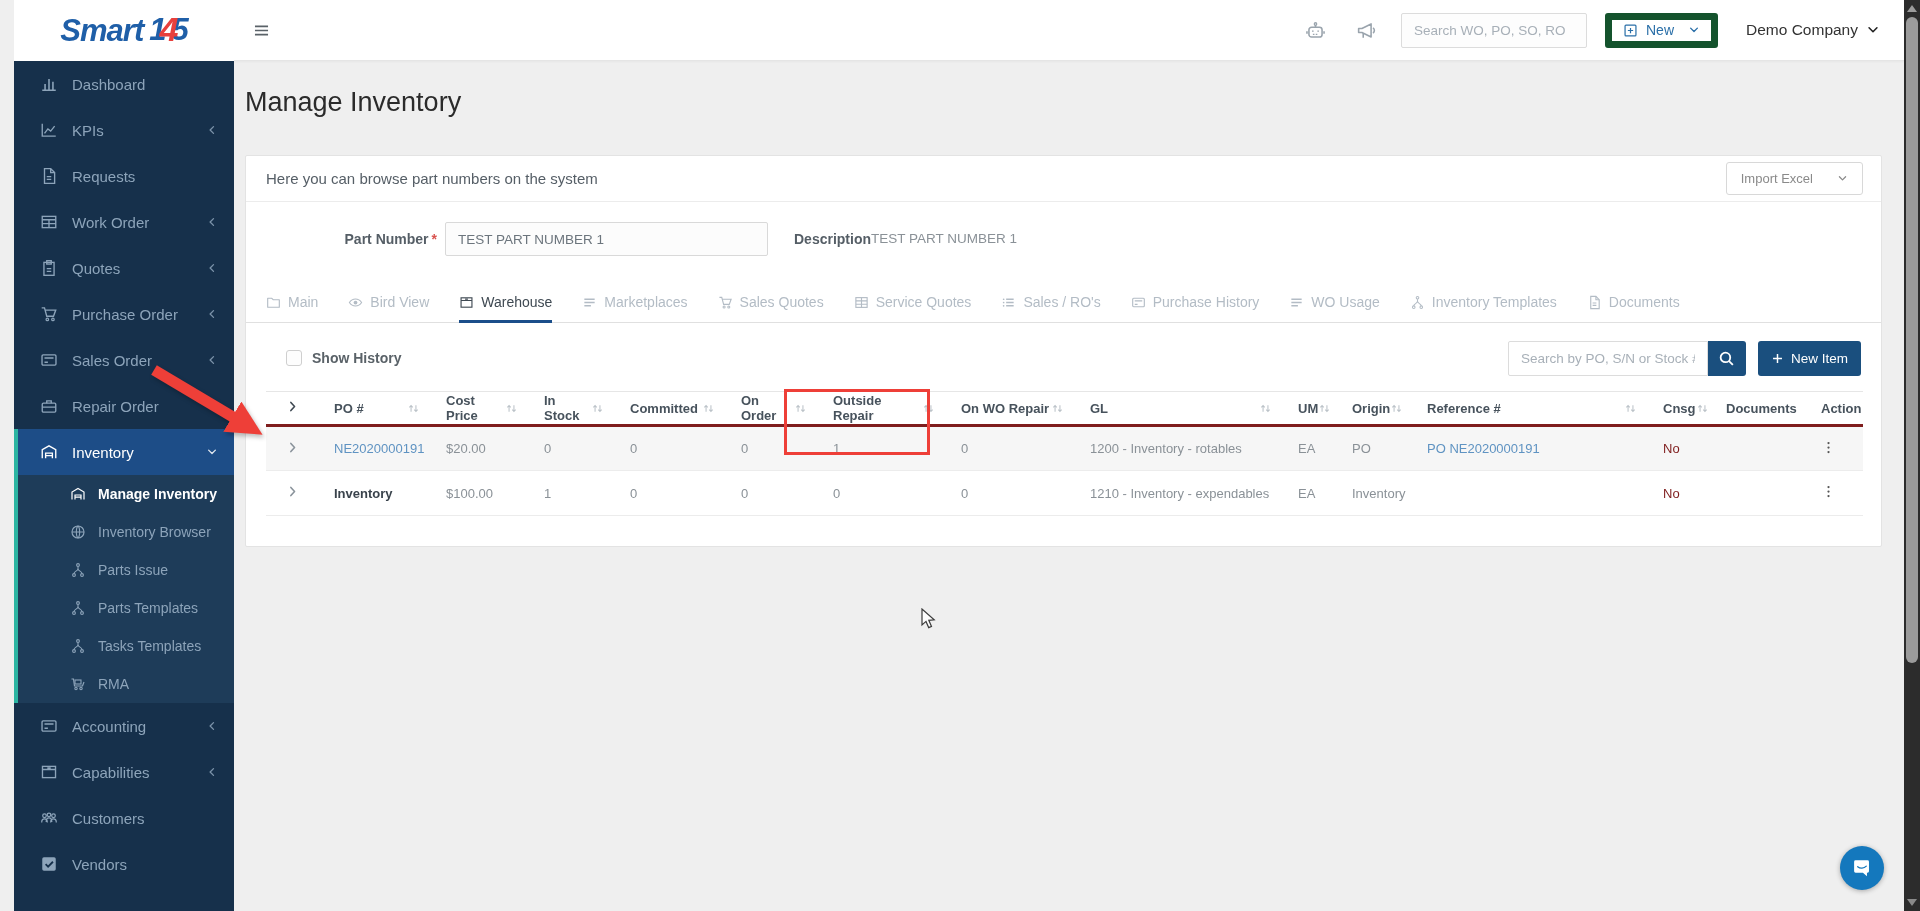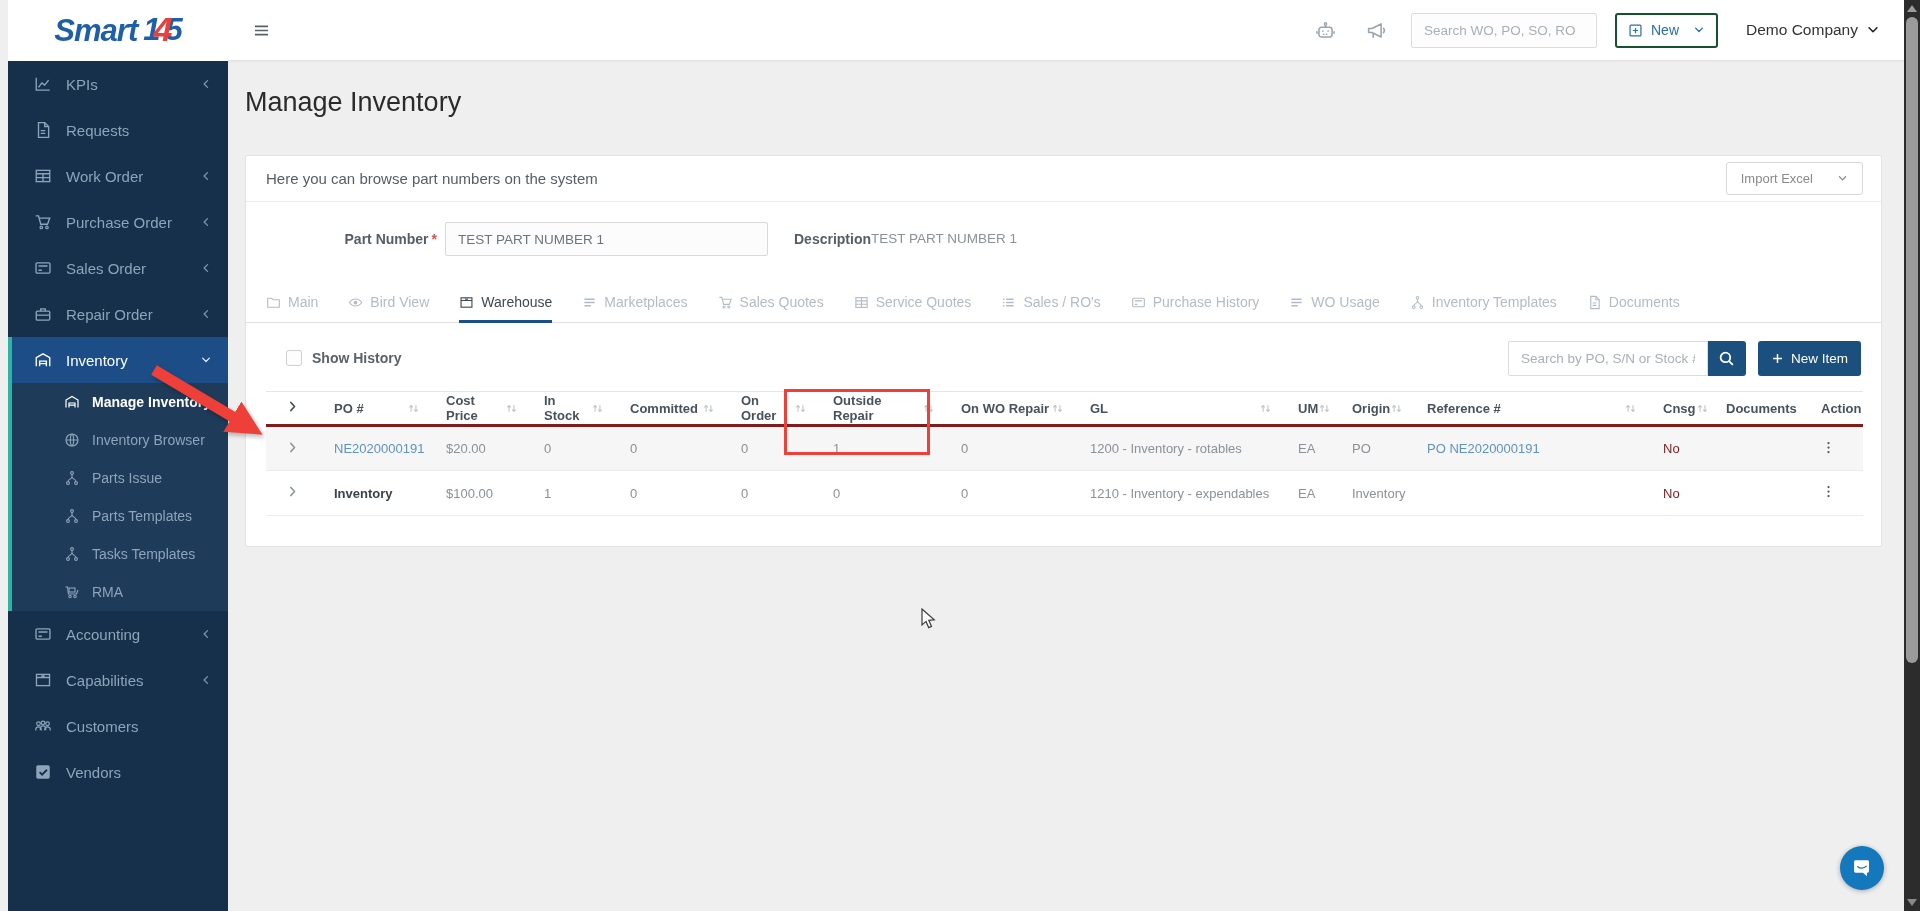--- a/index.html
+++ b/index.html
@@ -1,20 +1,20 @@
 <!DOCTYPE html>
 <html><head>
 <meta charset="utf-8">
 <style>
   * { margin:0; padding:0; box-sizing:border-box; }
   body { font-family:"Liberation Sans", sans-serif; background:#efefef; }
   #app { position:relative; width:1920px; height:911px; overflow:hidden; background:#efefef; }
 
   
-  .sidebar { position:absolute; left:8px; top:0; width:220px; height:911px; background:#16304b; z-index:5; }
+  .sidebar { position:absolute; left:14px; top:0; width:220px; height:911px; background:#16304b; z-index:5; }
   .logo { height:61px; background:#fff; display:flex; align-items:center; justify-content:center;
           font-style:italic; font-weight:bold; font-size:31px; letter-spacing:-1px; }
   .lg-blue { color:#1f5fa8; }
   .lg-num { margin-left:6px; display:flex; }
   .lg-num span { display:inline-block; }
   .lg-d1 { color:#1f5fa8; margin-right:-6px; }
   .lg-d4 { color:#e8403c; z-index:2; font-size:34px; margin-top:-2px; }
   .lg-d5 { color:#1f5fa8; margin-left:-6px; }
   .nav { display:flex; flex-direction:column; }
   .nav-item { height:46px; display:flex; align-items:center; padding:0 16px 0 26px;
@@ -34,21 +34,21 @@
             border-bottom:1px solid #e5e5e5; box-shadow:0 1px 2px rgba(0,0,0,.04);
             display:flex; align-items:center; padding:0 24px 0 32px; z-index:4; }
   .hamburger { width:19px; height:19px; color:#5a6268; cursor:pointer; }
   .tb-right { margin-left:auto; display:flex; align-items:center; }
   .tb-icon { width:21px; height:21px; color:#9aa4ad; cursor:pointer; }
   .tb-icon + .tb-icon { margin-left:30px; }
   .tb-search { margin-left:24px; width:186px; height:35px; border:1px solid #dcdcdc; border-radius:2px;
                background:#fdfdfd; padding:0 12px; font-size:13.5px; color:#555; outline:none;
                font-family:"Liberation Sans", sans-serif; }
   .tb-search::placeholder { color:#a8b0b8; }
-  .btn-new { margin-left:18px; height:35px; padding:0 11px; background:#fff; border:2px solid #14532d;
+  .btn-new { margin-left:18px; height:35px; padding:0 11px; background:#fff; border:7px solid #14532d;
              border-radius:3px; color:#2a6fa8; font-size:14px; display:flex; align-items:center; gap:8px; cursor:pointer; }
   .btn-new .ic { width:15px; height:15px; }
   .btn-new .caret { width:12px; height:12px; margin-left:6px; }
   .company { margin-left:28px; display:flex; align-items:center; gap:8px; font-size:15.5px; color:#333; cursor:pointer; }
   .company .caret { width:14px; height:14px; color:#222; }
 
   
   .main { position:absolute; left:220px; top:61px; right:16px; bottom:0; background:#efefef; }
   .page-title { position:absolute; left:25px; top:26px; font-size:27px; color:#2b2b2b; font-weight:500; }
   .card { position:absolute; left:25px; top:94px; width:1637px; height:392px; background:#fff;
@@ -275,38 +275,53 @@
       <span class="lg-blue">Smart</span>
       <span class="lg-num">
         <span class="lg-d1">1</span>
         <span class="lg-d4">4</span>
         <span class="lg-d5">5</span>
       </span>
     </div>
     <nav class="nav">
       <div class="nav-item">
         <svg class="ic">
+            <use href="#i-chart"></use>
+          </svg>
+        <span>Dashboard</span>
+      </div>
+      <div class="nav-item">
+        <svg class="ic">
             <use href="#i-kpi"></use>
           </svg>
         <span>KPIs</span>
         <svg class="chev">
             <use href="#i-chev-left"></use>
           </svg>
       </div>
       <div class="nav-item">
         <svg class="ic">
             <use href="#i-file"></use>
           </svg>
         <span>Requests</span>
       </div>
       <div class="nav-item">
         <svg class="ic">
             <use href="#i-table"></use>
           </svg>
         <span>Work Order</span>
+        <svg class="chev">
+            <use href="#i-chev-left"></use>
+          </svg>
+      </div>
+      <div class="nav-item">
+        <svg class="ic">
+            <use href="#i-clip"></use>
+          </svg>
+        <span>Quotes</span>
         <svg class="chev">
             <use href="#i-chev-left"></use>
           </svg>
       </div>
       <div class="nav-item">
         <svg class="ic">
             <use href="#i-cart"></use>
           </svg>
         <span>Purchase Order</span>
         <svg class="chev">

